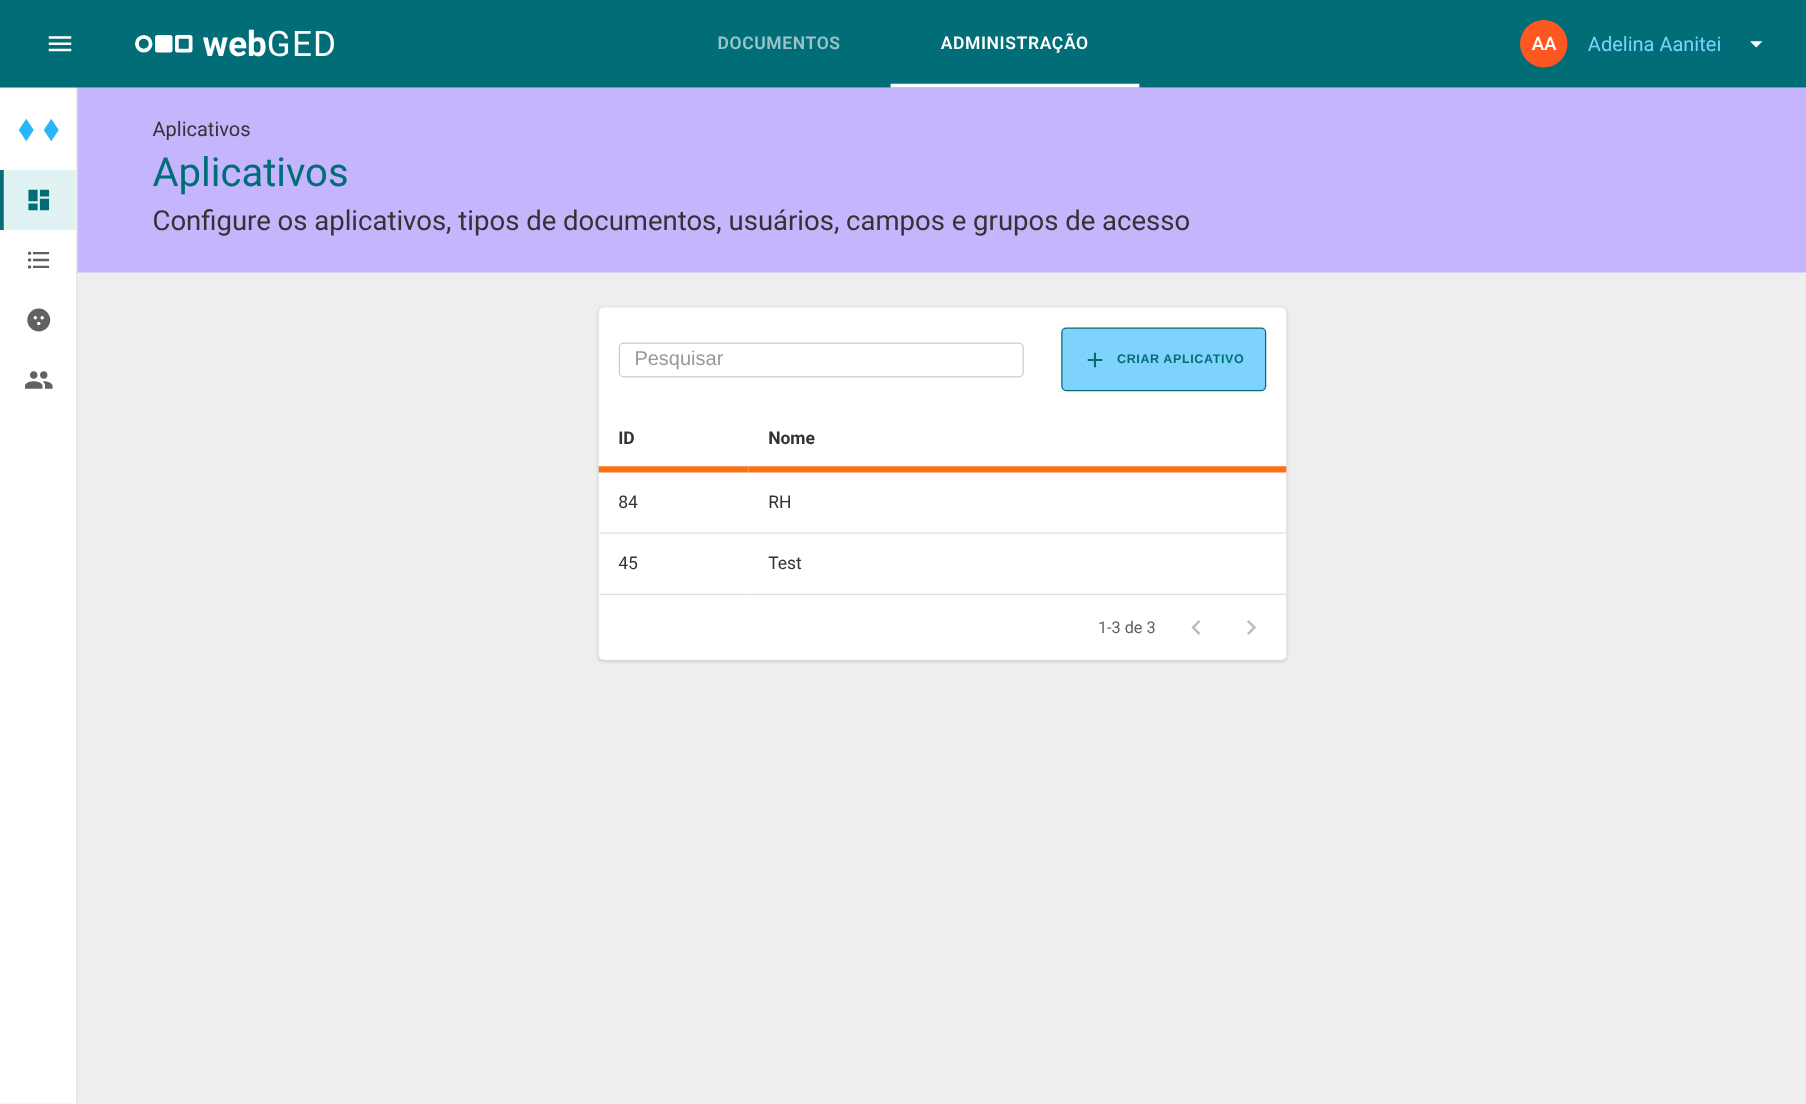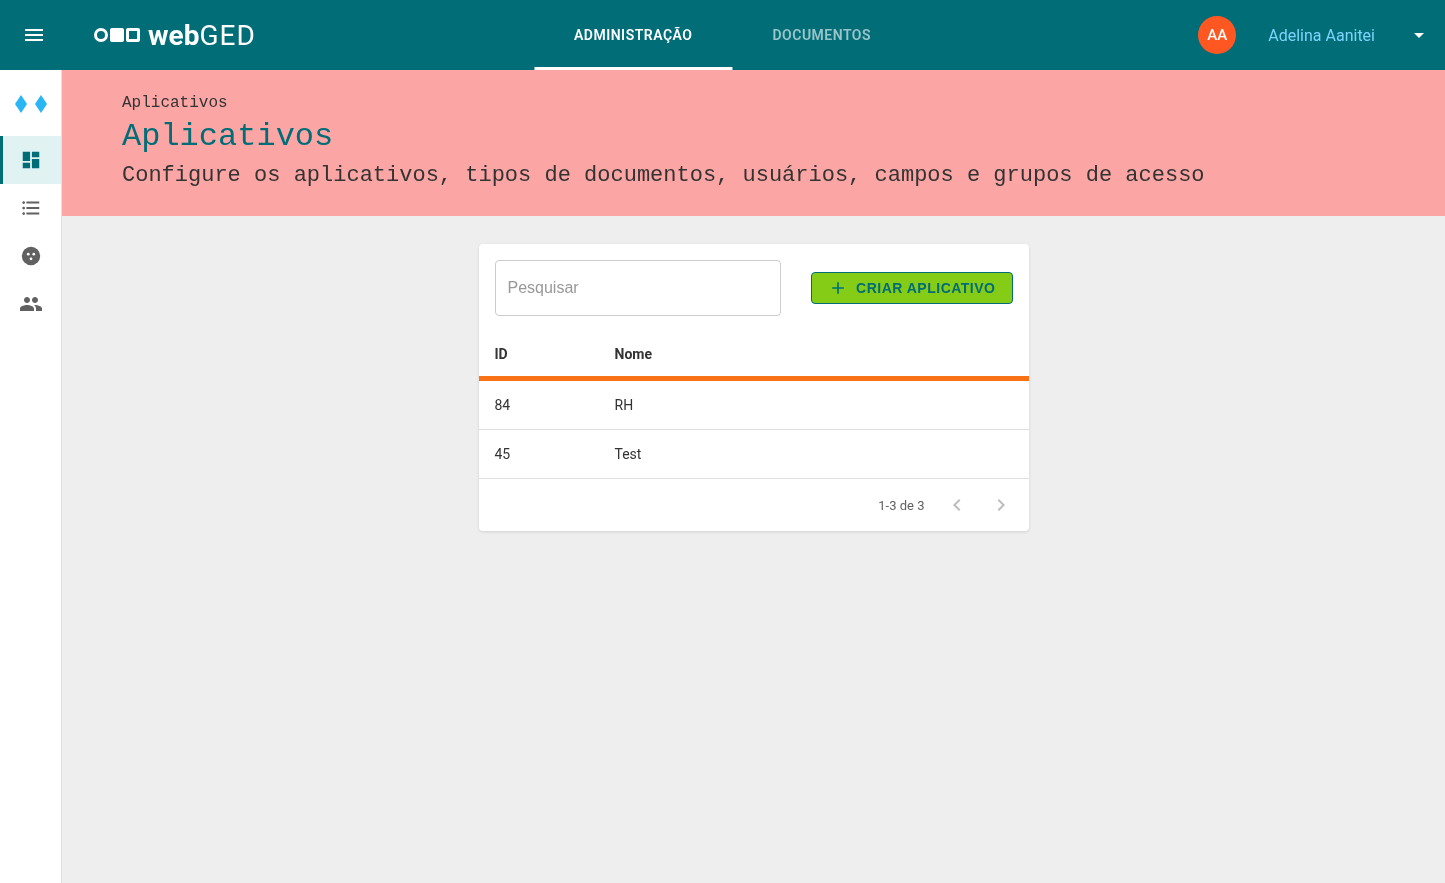--- a/index.html
+++ b/index.html
@@ -12,21 +12,21 @@
       background: #eeeeee;
       width: 1445px;
       height: 883px;
       overflow: hidden;
     }
     .header {
       background: #006d77;
       height: 70px;
       display: flex;
       align-items: center;
-      padding: 0 14px;
+      padding: 0 28px;
       position: relative;
     }
     .menu-icon {
       color: white;
       cursor: pointer;
       display: flex;
       align-items: center;
       justify-content: center;
       width: 40px;
       height: 40px;
@@ -104,21 +104,21 @@
       bottom: 0;
       left: 0;
       right: 0;
       height: 3px;
       background: white;
     }
     .user-area {
       margin-left: auto;
       display: flex;
       align-items: center;
-      gap: 32px;
+      gap: 16px;
       cursor: pointer;
     }
     .avatar {
       width: 38px;
       height: 38px;
       border-radius: 50%;
       background: #ff5722;
       color: white;
       display: flex;
       align-items: center;
@@ -170,23 +170,22 @@
       bottom: 0;
       width: 3px;
       background: #006d77;
     }
     .main-content {
       flex: 1;
       display: flex;
       flex-direction: column;
     }
     .page-header {
-      background: #fca5a5;
+      background: #c4b5fd;
       padding: 24px 60px 28px 60px;
-      font-family: Liberation Mono, monospace;
     }
     .breadcrumb {
       font-size: 16px;
       color: #333;
       margin-bottom: 6px;
     }
     .page-title {
       color: #006d77;
       font-size: 32px;
       font-weight: 400;
@@ -210,39 +209,39 @@
       box-shadow: 0 1px 3px rgba(0,0,0,0.12);
     }
     .card-toolbar {
       display: flex;
       align-items: center;
       padding: 16px;
       gap: 30px;
     }
     .search-input {
       flex: 1;
-      height: 56px;
+      height: 28px;
       border: 1px solid #ccc;
       border-radius: 4px;
       padding: 0 12px;
       font-size: 16px;
       color: #15803d;
     }
     .search-input::placeholder {
       color: #999;
     }
     .create-btn {
-      height: 32px;
+      height: 51px;
       border: 1px solid #006d77;
-      background: #84cc16;
+      background: #7dd3fc;
       color: #006d77;
       border-radius: 4px;
       padding: 0 16px;
       font-weight: 600;
-      font-size: 14px;
+      font-size: 10px;
       letter-spacing: 0.5px;
       cursor: pointer;
       display: flex;
       align-items: center;
       gap: 8px;
     }
     .table {
       width: 100%;
       border-collapse: collapse;
     }
@@ -302,22 +301,22 @@
       <div class="logo-circle"></div>
       <div class="logo-square"></div>
       <div class="logo-square-outline"></div>
     </div>
     <div class="logo-text">
       <span class="logo-web">web</span>
         <span class="logo-ged">GED</span>
     </div>
   </div>
   <div class="nav-tabs">
+    <div class="nav-tab">DOCUMENTOS</div>
     <div class="nav-tab active">ADMINISTRAÇÃO</div>
-    <div class="nav-tab">DOCUMENTOS</div>
   </div>
   <div class="user-area">
     <div class="avatar">AA</div>
     <div class="username">Adelina Aanitei</div>
     <span class="chevron-down">
       <svg width="24" height="24" viewBox="0 0 24 24" fill="currentColor">
           <path d="M7 10l5 5 5-5z"></path>
         </svg>
     </span>
   </div>

